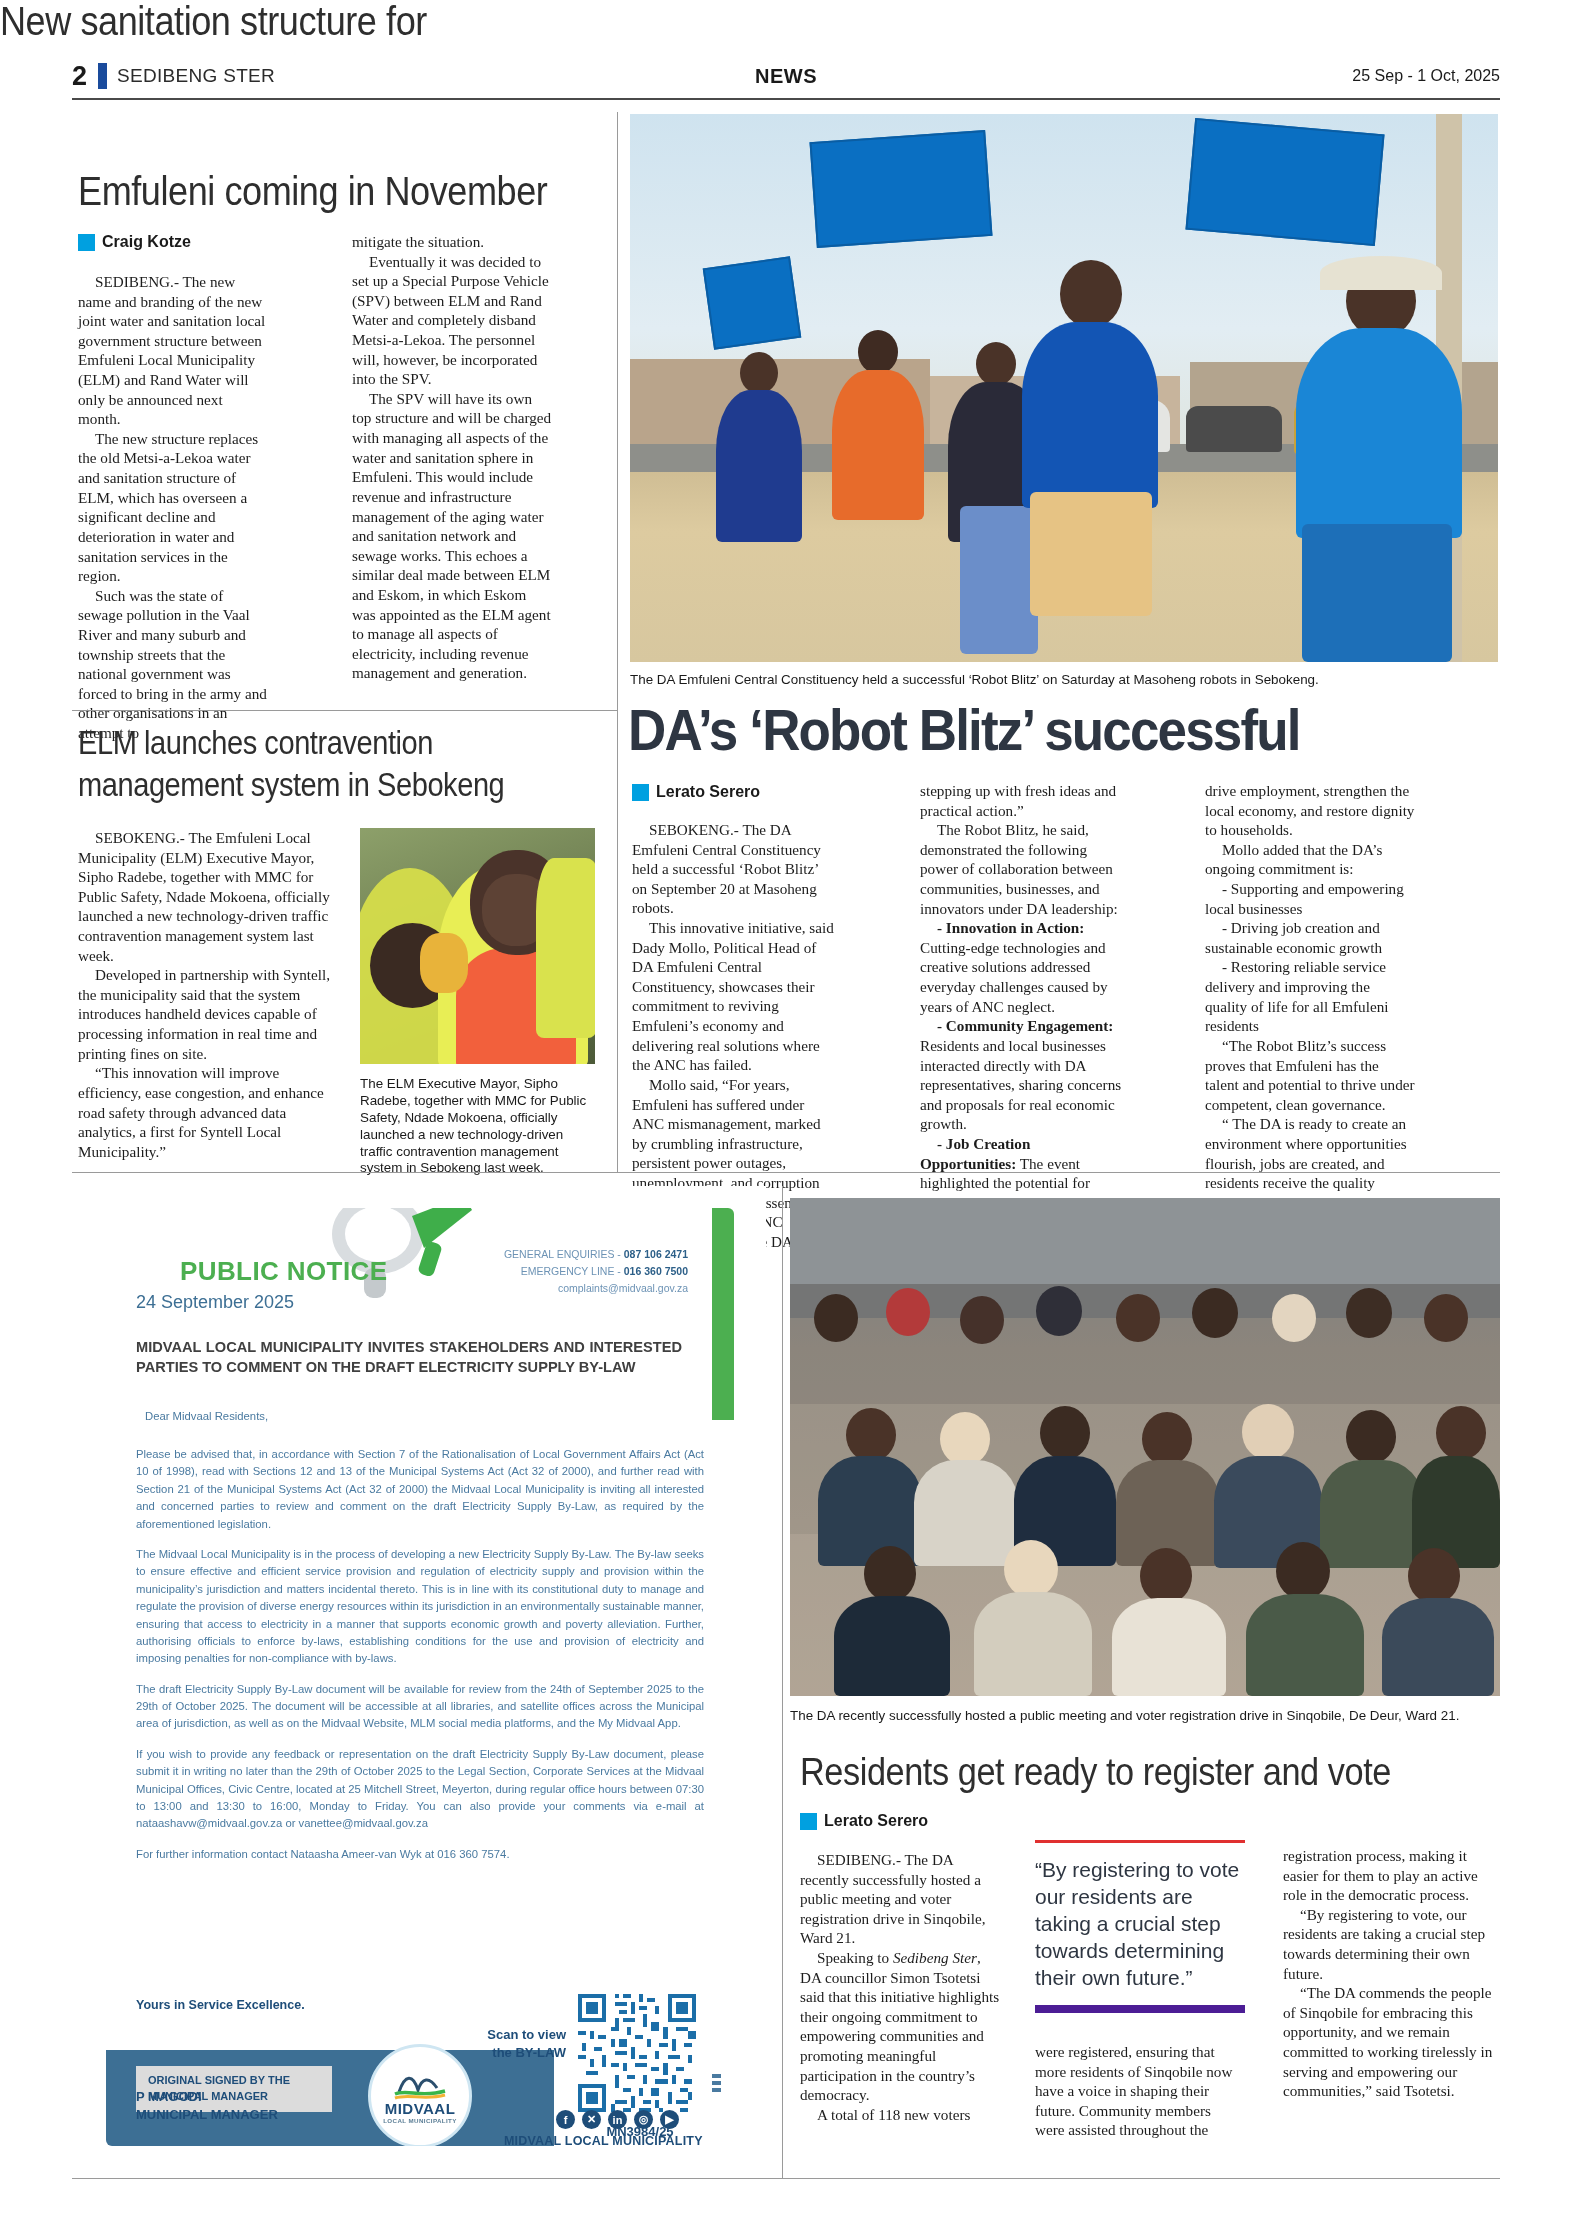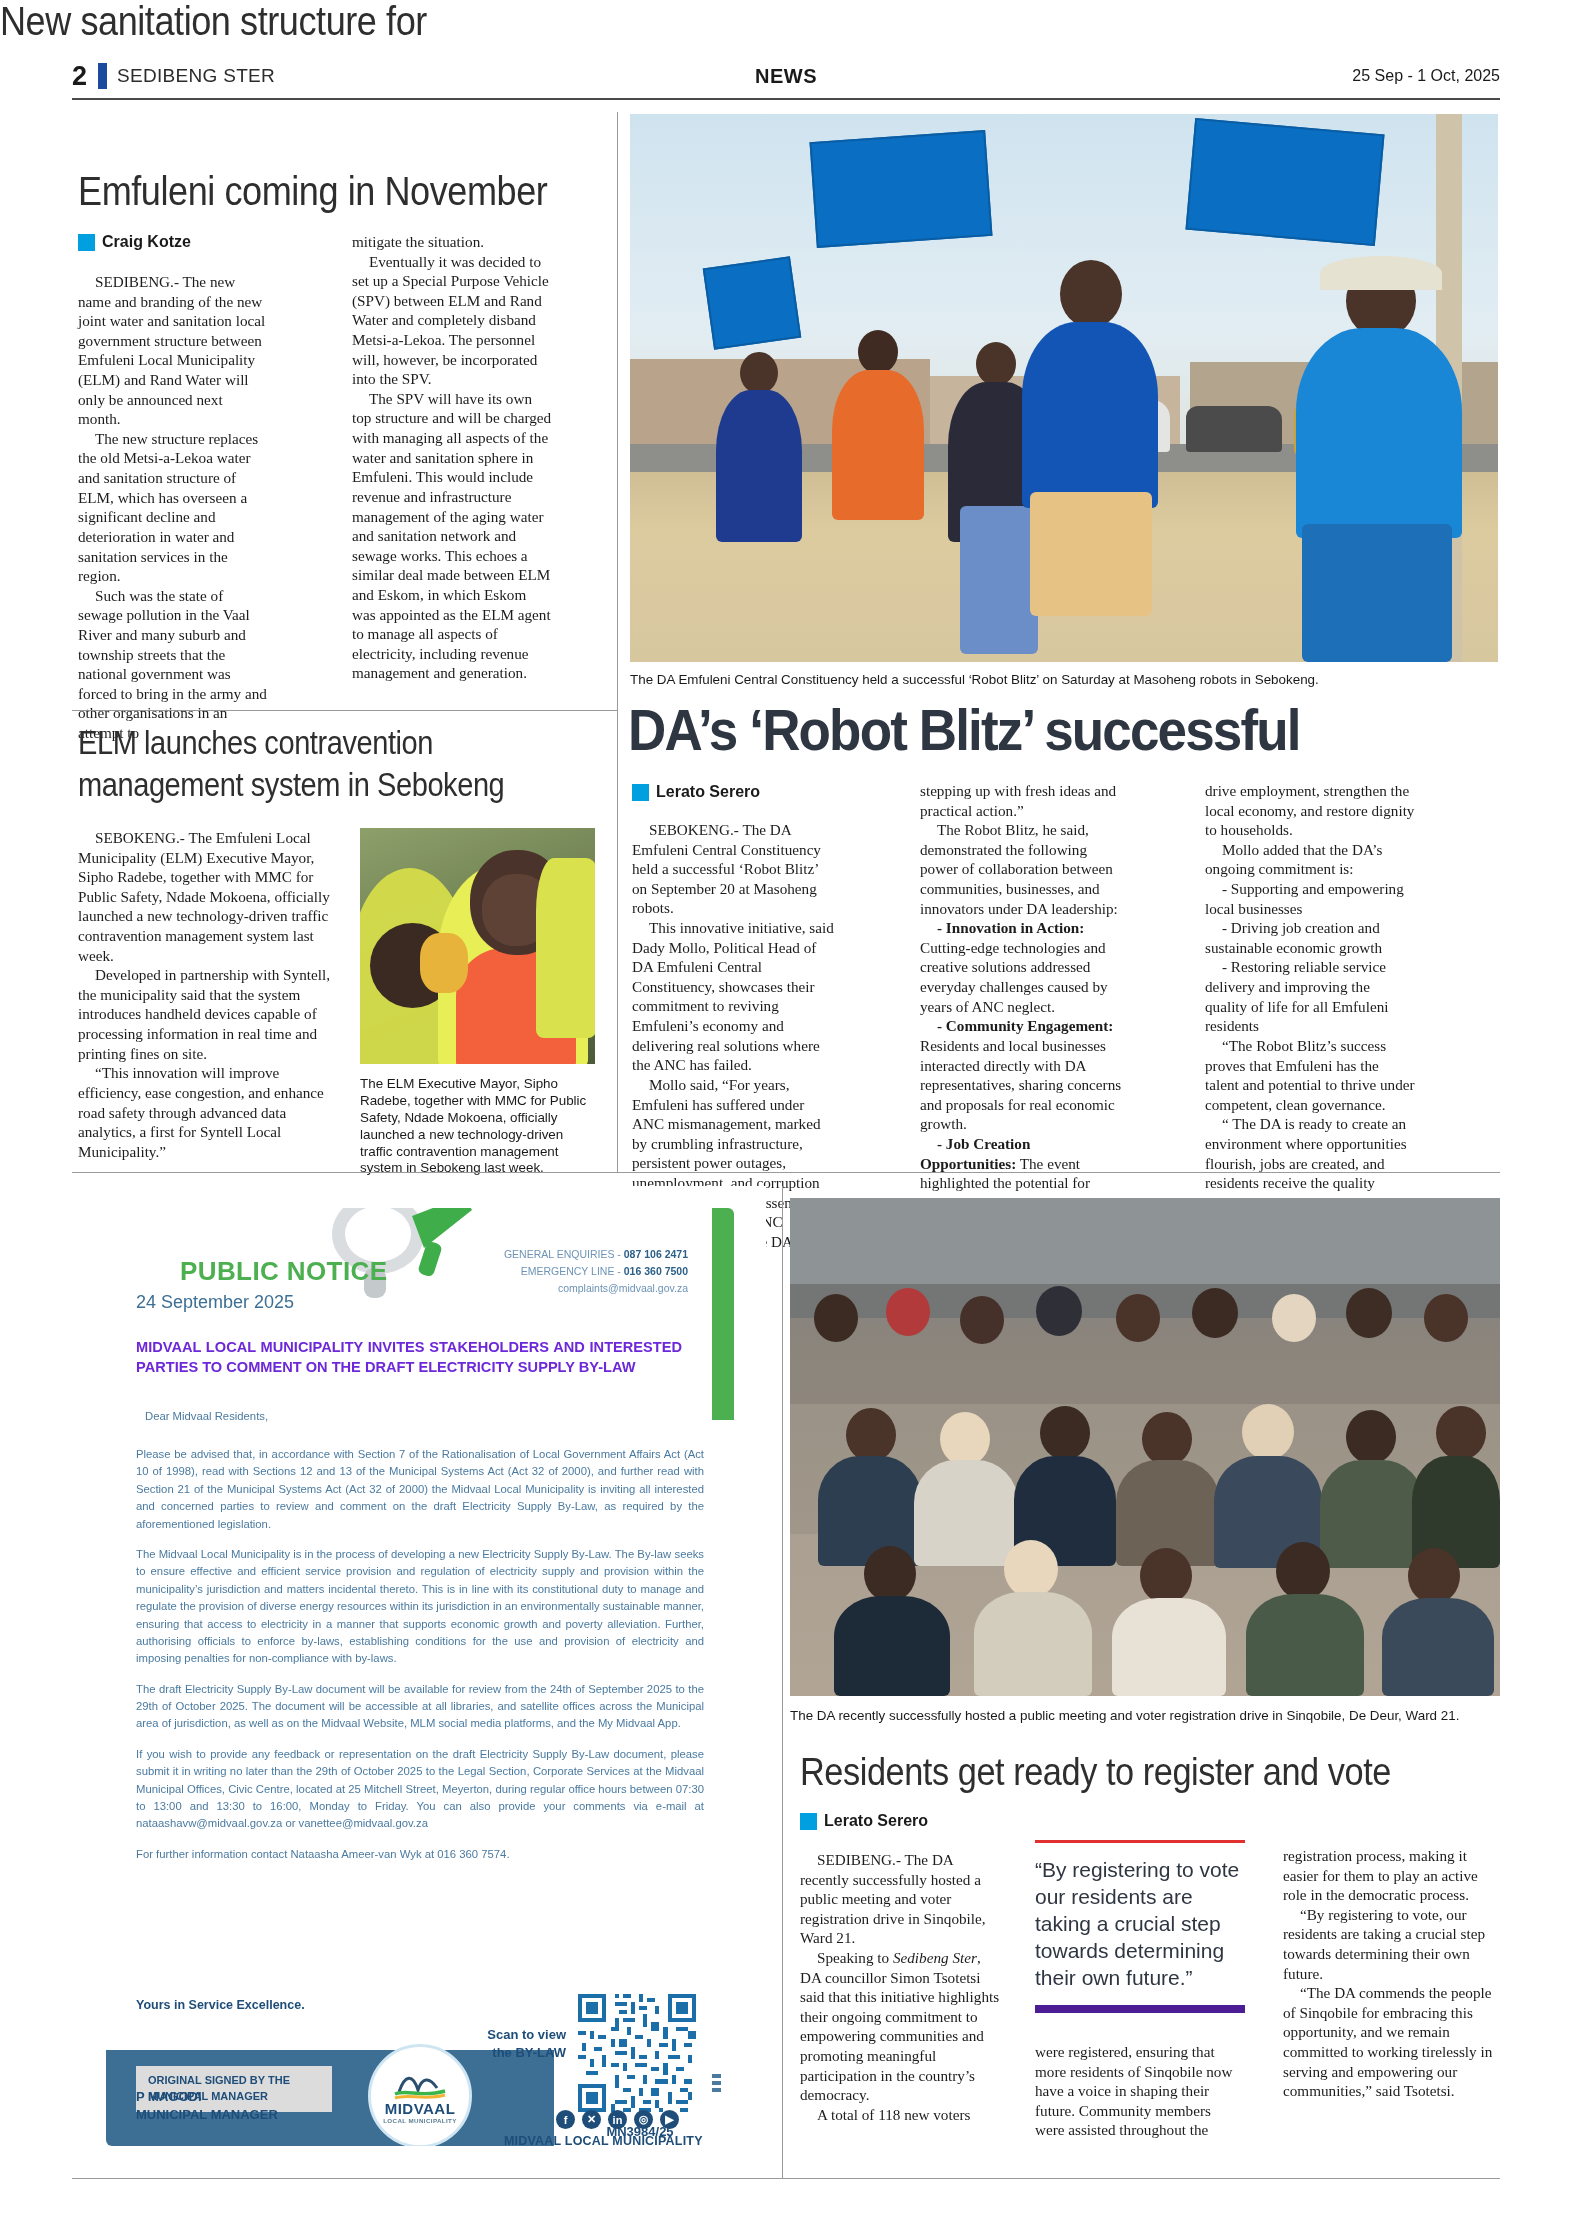--- a/index.html
+++ b/index.html
@@ -111,21 +111,21 @@
     font-family:"Liberation Sans", sans-serif; font-size:18px; color:#3d6f94;
   }
   .ad-contact {
     position:absolute; right:46px; top:38px; text-align:right;
     font-family:"Liberation Sans", sans-serif; font-size:10.5px; color:#6d93b5; line-height:1.62;
   }
   .ad-contact b { color:#2c5f88; font-weight:700; }
   .ad-head {
     position:absolute; left:30px; top:130px; width:546px;
     font-family:"Liberation Sans", sans-serif; font-weight:700;
-    font-size:14.6px; color:#6d28d9; line-height:1.36; text-align:justify;
+    font-size:14.6px; color:#404040; line-height:1.36; text-align:justify;
   }
   .ad-body {
     position:absolute; left:30px; width:568px;
     font-family:"Liberation Sans", sans-serif; font-size:11.3px;
     color:#4a7aa0; line-height:1.54; text-align:justify;
   }
   .ad-body p { margin:0 0 13px 0; }
   .ad-yours {
     position:absolute; left:30px; font-family:"Liberation Sans", sans-serif;
     font-weight:700; font-size:12.5px; color:#1e4d79;

